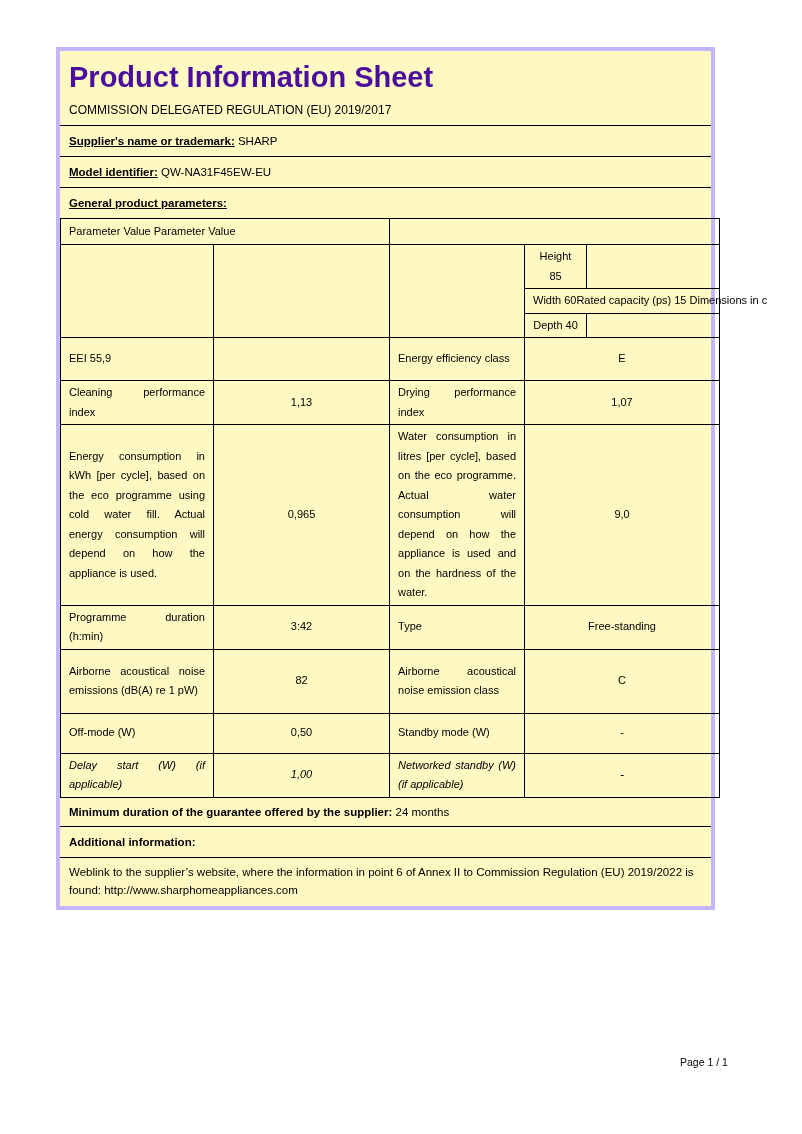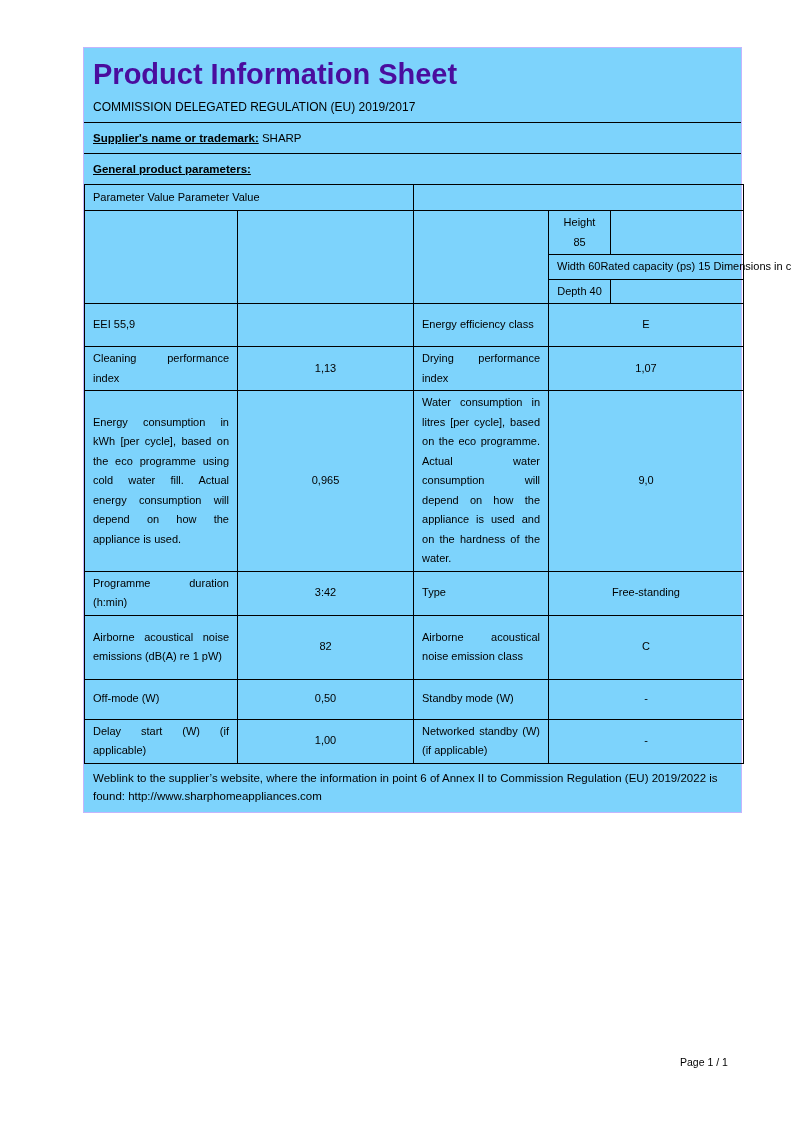--- a/index.html
+++ b/index.html
@@ -3,22 +3,22 @@
 <meta charset="utf-8">
 <style>
   * { margin:0; padding:0; box-sizing:border-box; }
   html, body {
     width:802px; height:1134px;
     background:#ffffff; color:#000;
     font-family:"Liberation Sans", sans-serif;
     overflow:hidden; position:relative;
   }
   .sheet {
-    position:absolute; left:83px; top:47px; width:659px;
-    border:1px solid #c4b5fd; background:#7dd3fc;
+    position:absolute; left:56px; top:47px; width:659px;
+    border:4px solid #c4b5fd; background:#fef9c3;
   }
   .title-block { height:75px; border-bottom:1px solid #000; padding:9px 9px 0 9px; }
   .title { font-size:29px; font-weight:bold; color:#4a0d9e; line-height:1.2; }
   .subtitle { font-size:12px; margin-top:8px; }
 
   .info-row { border-bottom:1px solid #000; padding:8px 9px; font-size:11.5px; min-height:30px; line-height:14px; }
   .info-row b { font-weight:bold;text-decoration:underline; }
 
   table.params { width:100%; border-collapse:collapse; table-layout:fixed; font-size:11px; }
   table.params td {
@@ -35,21 +35,21 @@
   td.dim-overflow { padding:2px 4px; line-height:18px; white-space:nowrap; }
 
   tr.r-header  { height:26px; }
   tr.r-dim     { height:23px; }
   tr.r-eei     { height:43px; }
   tr.r-clean   { height:43px; }
   tr.r-energy  { height:177px; }
   tr.r-prog    { height:42px; }
   tr.r-noise   { height:64px; }
   tr.r-offmode { height:40px; }
-  tr.r-delay   { height:42px; }
+  tr.r-delay   { height:42px;font-style:italic; }
 
   .guarantee-row  { border-bottom:1px solid #000; padding:7px 9px; font-size:11.5px; min-height:28px; line-height:14px; }
   .additional-row { border-bottom:1px solid #000; padding:8px 9px; font-size:11.5px; min-height:30px; line-height:14px; }
   .weblink-row    { padding:5px 9px 6px 9px; font-size:11.5px; line-height:18.5px; }
 
   .page-number {
     position:absolute; left:680px; top:1056px;
     font-size:10.5px;
   }
 </style>
@@ -59,20 +59,21 @@
 <div class="sheet">
 
   <div class="title-block">
     <div class="title" style="color: rgb(74, 13, 158);">Product Information Sheet</div>
     <div class="subtitle">COMMISSION DELEGATED REGULATION (EU) 2019/2017</div>
   </div>
 
   <div class="info-row"><b>Supplier's name or trademark:</b> <span>SHARP</span></div>
 
 
+  <div class="info-row"><b>Model identifier:</b> <span>QW-NA31F45EW-EU</span></div>
 
   <div class="info-row" style="border-bottom:none;"><b>General product parameters:</b></div>
 
   <table class="params">
     <colgroup>
       <col style="width:153px">
         <col style="width:176px">
         <col style="width:135px">
         <col style="width:62px">
         <col style="width:133px">
@@ -143,19 +144,21 @@
 
     <tr class="r-delay">
       <td class="param">Delay start (W) (if applicable)</td>
       <td class="value">1,00</td>
       <td class="param">Networked standby (W) (if applicable)</td>
       <td class="value" colspan="2">-</td>
     </tr>
   </tbody>
     </table>
 
+  <div class="guarantee-row"><b>Minimum duration of the guarantee offered by the supplier:</b> <span>24 months</span></div>
 
+  <div class="additional-row"><b>Additional information:</b></div>
 
   <div class="weblink-row">Weblink to the supplier’s website, where the information in point 6 of Annex II to Commission Regulation (EU) 2019/2022 is found: http://www.sharphomeappliances.com</div>
 
 </div>
 
 <div class="page-number">Page 1 / 1</div>
 
 </body></html>

